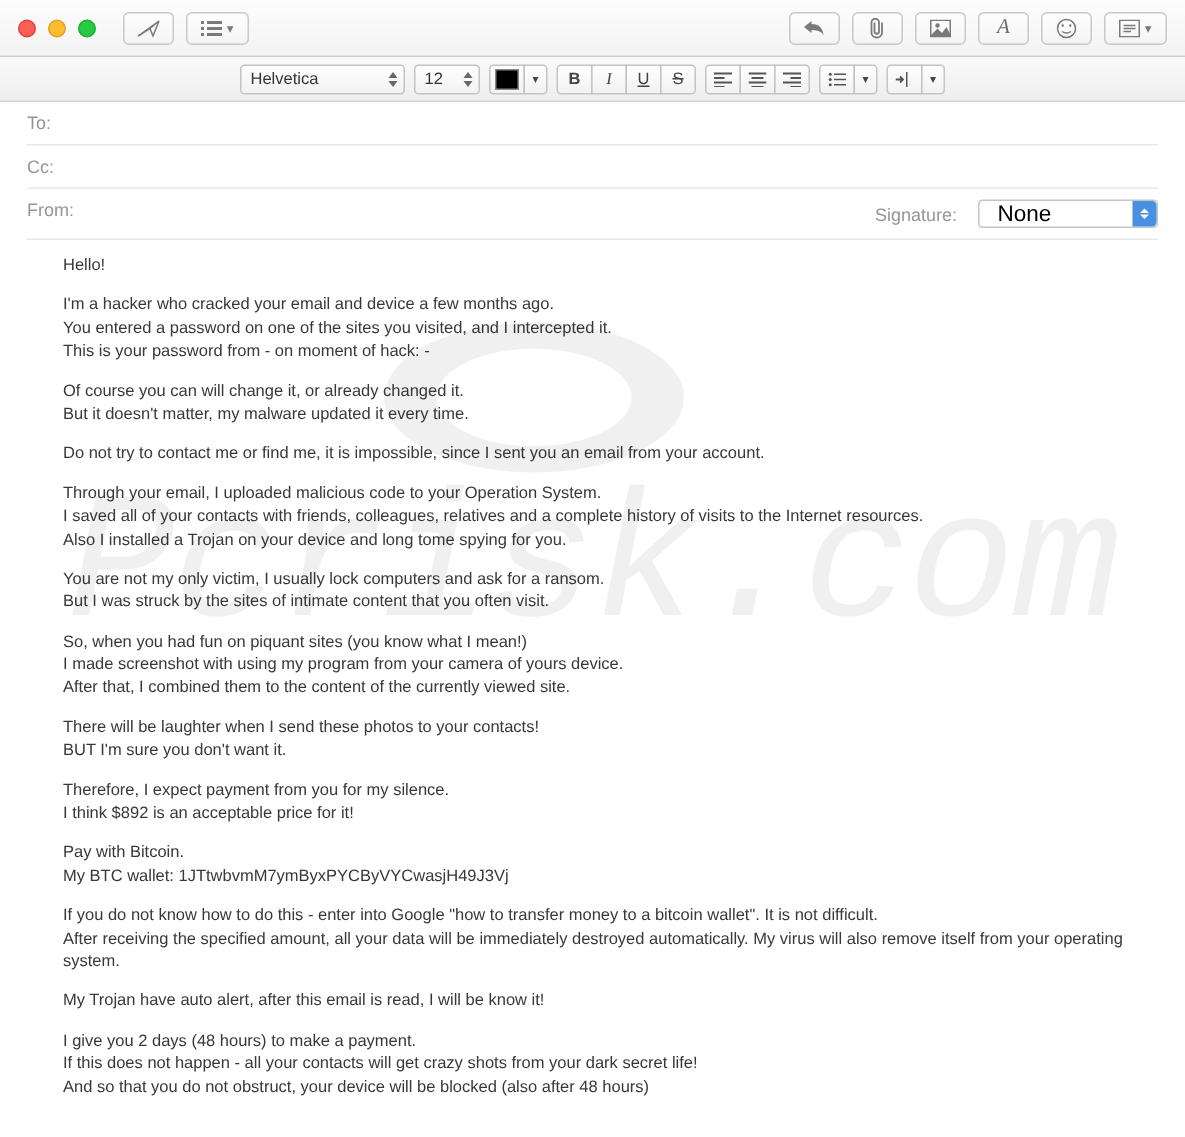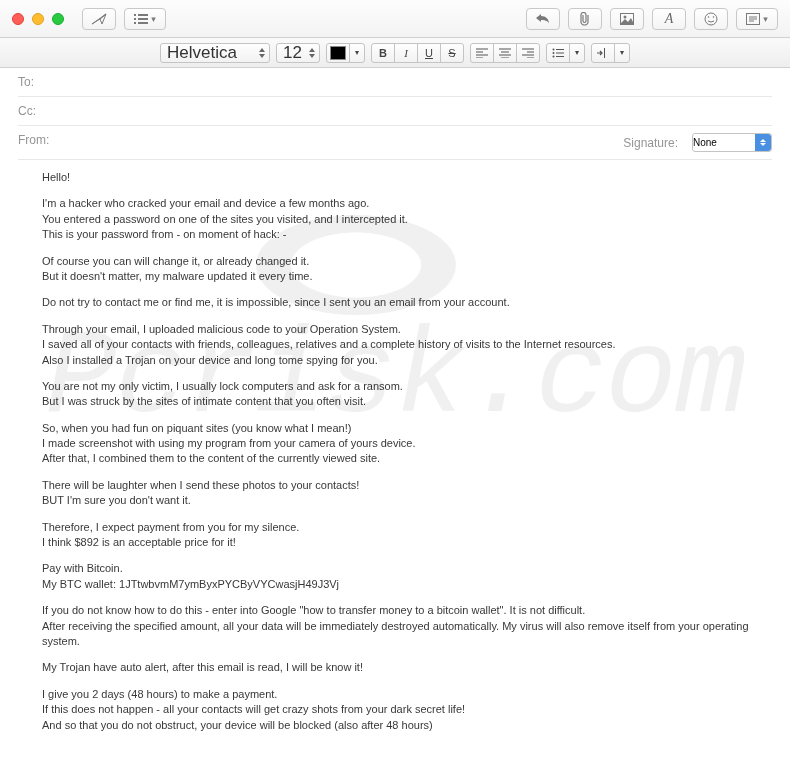--- a/index.html
+++ b/index.html
@@ -13,40 +13,40 @@
 .tl { width: 12px; height: 12px; border-radius: 50%; }
 .tl.close { background: #ff5f57; border: 0.5px solid #e14039; }
 .tl.min { background: #ffbd2e; border: 0.5px solid #dfa023; }
 .tl.max { background: #28ca42; border: 0.5px solid #1dac2f; }
 
 .tbtn { height: 22px; min-width: 34px; padding: 0 8px; background: linear-gradient(#fefefe, #f4f4f4); border: 1px solid #c8c8c8; border-radius: 4px; display: flex; align-items: center; justify-content: center; color: #6a6a6a; font-size: 12px; cursor: pointer; }
 .spacer { flex: 1; }
 
 .fmt-toolbar { height: 30px; background: linear-gradient(#fafafa, #eeeeee); border-bottom: 1px solid #d0d0d0; display: flex; align-items: center; gap: 6px; padding: 0 12px; justify-content: center; }
 
-.select { height: 20px; background: linear-gradient(#fefefe, #f2f2f2); border: 1px solid #c4c4c4; border-radius: 3px; font-size: 17px; padding: 0 16px 0 6px; position: relative; display: flex; align-items: center; cursor: pointer; color: #333; }
+.select { height: 20px; background: linear-gradient(#fefefe, #f2f2f2); border: 1px solid #c4c4c4; border-radius: 3px; font-size: 11px; padding: 0 16px 0 6px; position: relative; display: flex; align-items: center; cursor: pointer; color: #333; }
 .select::after { content: ""; position: absolute; right: 4px; top: 50%; transform: translateY(-50%); width: 0; height: 0; border-left: 3px solid transparent; border-right: 3px solid transparent; border-top: 4px solid #666; }
 .select.mac-dd::after { border-top: 4px solid #666; }
 .select.mac-dd::before { content: ""; position: absolute; right: 4px; top: 4px; width: 0; height: 0; border-left: 3px solid transparent; border-right: 3px solid transparent; border-bottom: 4px solid #666; }
 .select.mac-dd::after { top: auto; bottom: 4px; transform: none; }
 
 .fbtn { width: 24px; height: 20px; background: linear-gradient(#fefefe, #f2f2f2); border: 1px solid #c4c4c4; display: flex; align-items: center; justify-content: center; font-size: 11px; cursor: pointer; color: #444; }
 .fbtn-group { display: flex; }
 .fbtn-group .fbtn { margin-left: -1px; }
 .fbtn-group .fbtn:first-child { border-radius: 3px 0 0 3px; margin-left: 0; }
 .fbtn-group .fbtn:last-child { border-radius: 0 3px 3px 0; }
 
 .color-swatch { width: 16px; height: 14px; background: #000; border: 1px solid #888; }
 
 .headers { padding: 0 18px; }
 .hrow { display: flex; align-items: flex-start; border-bottom: 1px solid #e8e8e8; padding: 7px 0; }
 .hlabel { color: #959595; font-size: 12px; min-width: 54px; }
 .hval { font-size: 12px; color: #555; margin-left: 4px; flex: 1; }
 .sig-wrap { margin-left: auto; display: flex; align-items: center; gap: 14px; }
-.sig-select { position: relative; width: 80px; height: 19px; border: 1px solid #c4c4c4; border-radius: 3px; display: flex; align-items: center; padding: 0 0; font-size: 10px; background: #fff; }
+.sig-select { position: relative; width: 120px; height: 19px; border: 1px solid #c4c4c4; border-radius: 3px; display: flex; align-items: center; padding: 0 12px; font-size: 15px; background: #fff; }
 .sig-select .arrow-box { position: absolute; right: 0; top: 0; bottom: 0; width: 16px; background: #4a90e2; border-radius: 0 3px 3px 0; display: flex; flex-direction: column; align-items: center; justify-content: center; gap: 1px; }
 .sig-select .arrow-box::before, .sig-select .arrow-box::after { content: ""; width: 0; height: 0; border-left: 3px solid transparent; border-right: 3px solid transparent; }
 .sig-select .arrow-box::before { border-bottom: 3px solid #fff; }
 .sig-select .arrow-box::after { border-top: 3px solid #fff; }
 
 .body-area { padding: 10px 22px; font-size: 11px; line-height: 1.4; color: #383838; }
 .body-area p { margin-bottom: 11px; white-space: pre-wrap; margin-left: 20px; }
 
 svg { display: block; }
 </style>

